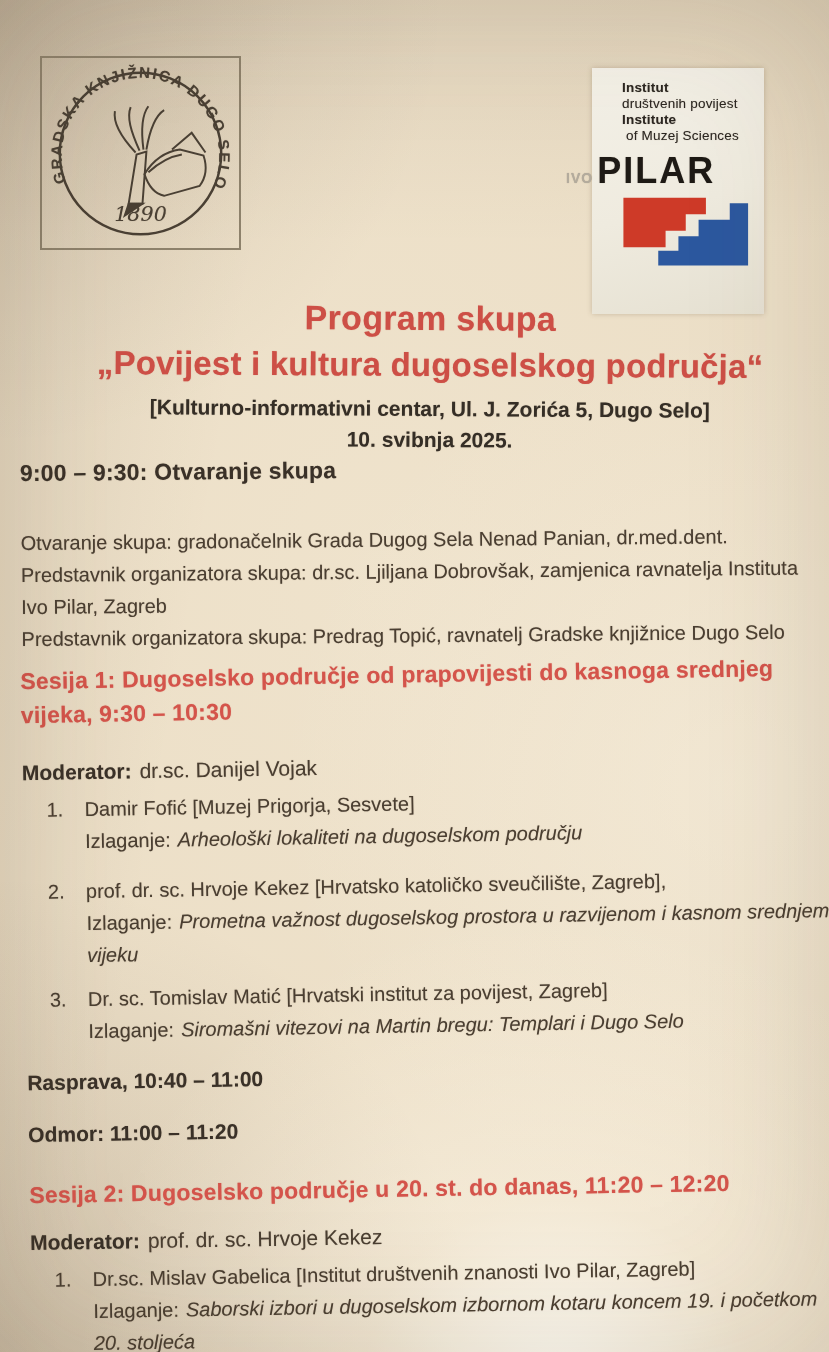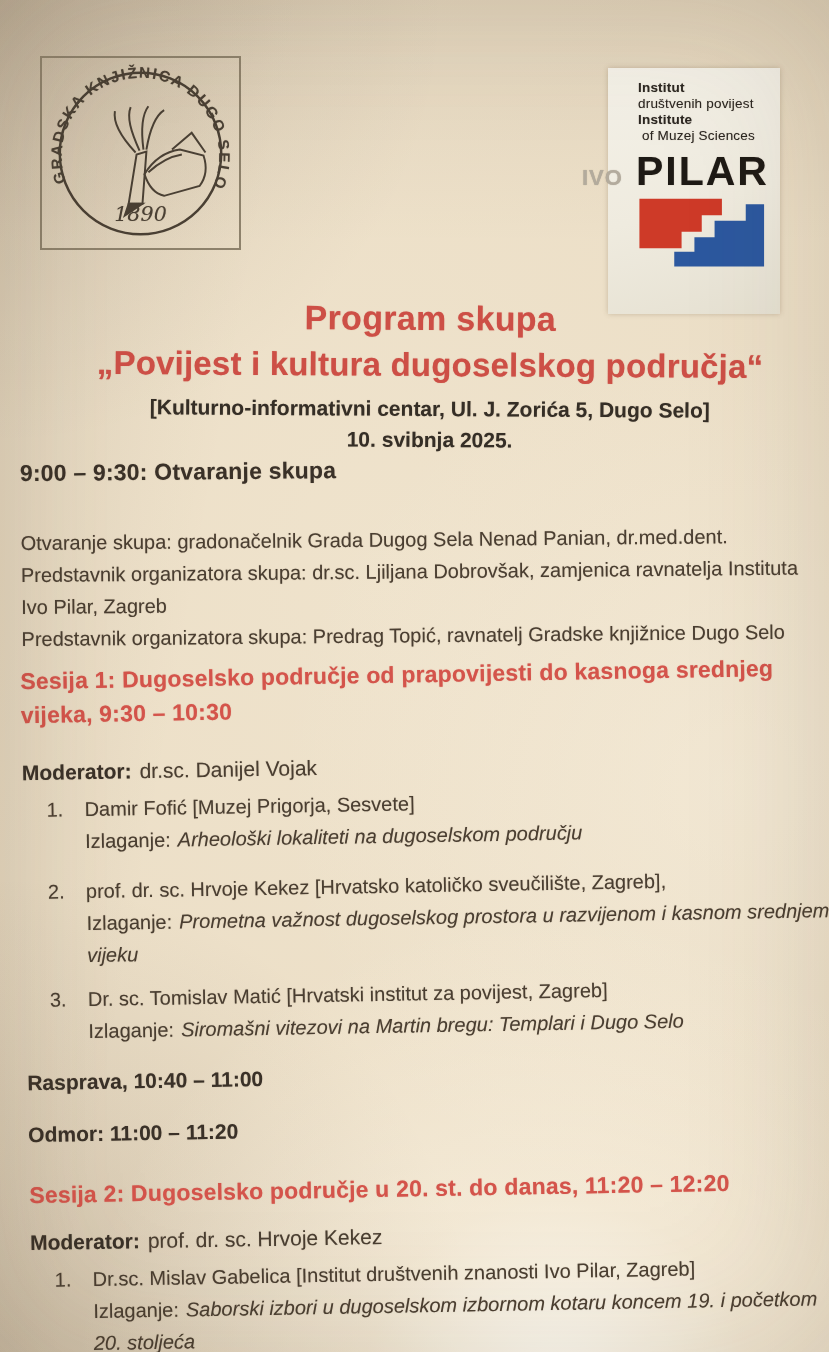--- a/index.html
+++ b/index.html
@@ -25,31 +25,31 @@
     box-shadow:inset 0 0 150px rgba(80,60,40,0.16);
   }
 
   
   .library-logo{
     position:absolute;left:40px;top:56px;width:201px;height:194px;
     border:2px solid #8d816b;
     box-sizing:border-box;
   }
   .pilar-logo{
-    position:absolute;left:608px;top:68px;width:172px;height:246px;
+    position:absolute;left:592px;top:68px;width:172px;height:246px;
     background:linear-gradient(165deg,#f4f1e8 0%,#efebdf 55%,#e6e1d2 100%);
     box-shadow:0 0 5px rgba(110,90,60,0.30);
     box-sizing:border-box;
   }
   .pilar-text{margin:12px 0 0 30px;line-height:16px;font-size:13.5px;color:#2c2722;letter-spacing:0.2px;}
   .pilar-text .b{font-weight:bold;}
   .pilar-text .en2{padding-left:4px;}
   .pilar-name{display:flex;align-items:baseline;margin:8px 0 0 -26px;}
-  .pilar-ivo{font-size:22px;color:#b3ab9d;font-weight:bold;letter-spacing:1px;margin-right:13px;}
-  .pilar-pilar{font-size:41px;font-weight:800;color:#1e1a15;letter-spacing:2px;line-height:38px;}
+  .pilar-ivo{font-size:14px;color:#b3ab9d;font-weight:bold;letter-spacing:1px;margin-right:4px;}
+  .pilar-pilar{font-size:36px;font-weight:800;color:#1e1a15;letter-spacing:2px;line-height:38px;}
   .pilar-stairs{margin:4px 0 0 22px;}
 
   
   .header-block{
     position:absolute;left:30px;top:298px;width:800px;text-align:center;
     transform:rotate(0.35deg);
   }
   .title{font-size:34px;font-weight:bold;color:#cd4f46;line-height:40px;letter-spacing:0.3px;text-shadow:0 0 1px rgba(200,70,58,0.45);}
   .subtitle{font-size:33px;font-weight:bold;color:#cd4f46;line-height:38px;margin-top:8px;letter-spacing:0.2px;text-shadow:0 0 1px rgba(200,70,58,0.45);}
   .venue{font-size:21px;font-weight:bold;color:#352e26;margin-top:12px;line-height:26px;}

